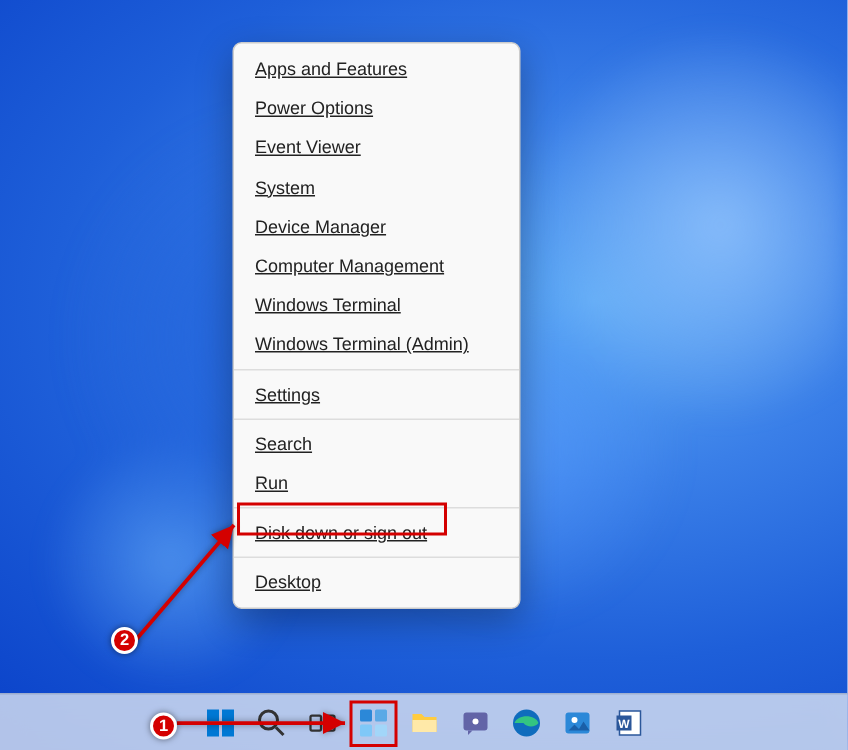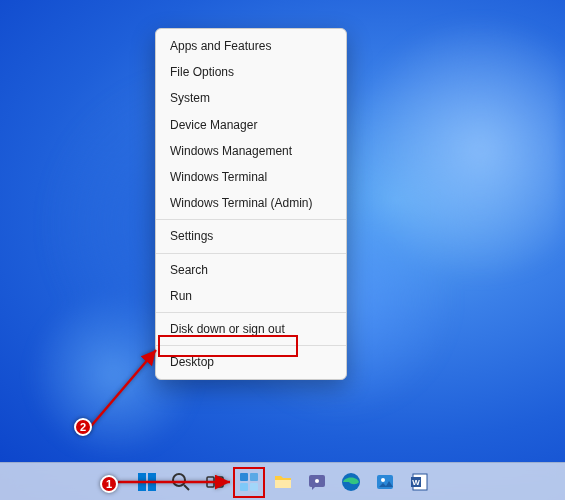--- a/index.html
+++ b/index.html
@@ -35,20 +35,21 @@
       box-shadow: 0 8px 24px rgba(0,0,0,0.3);
       padding: 4px 0;
       z-index: 10;
     }
     .menu-item {
       padding: 5px 14px;
       color: #222;
       cursor: default;
       white-space: nowrap;
       line-height: 1.35;
+      text-decoration: underline;
     }
     .menu-sep {
       height: 1px;
       background: #ddd;
       margin: 3px 0;
     }
     .highlight-box {
       position: absolute;
       border: 2px solid #d40000;
       pointer-events: none;
@@ -94,24 +95,25 @@
     #badge1 { left: 100px; top: 475px; }
     #badge2 { left: 74px;  top: 418px; }
 
     .arrow { position: absolute; z-index: 25; pointer-events: none; filter: drop-shadow(0 0 2px rgba(0,0,0,0.4)); }
   </style>
 </head>
 <body>
 
 <div class="context-menu">
   <div class="menu-item">Apps and Features</div>
-  <div class="menu-item">File Options</div>
+  <div class="menu-item">Power Options</div>
+  <div class="menu-item">Event Viewer</div>
   <div class="menu-item">System</div>
   <div class="menu-item">Device Manager</div>
-  <div class="menu-item">Windows Management</div>
+  <div class="menu-item">Computer Management</div>
   <div class="menu-item">Windows Terminal</div>
   <div class="menu-item">Windows Terminal (Admin)</div>
   <div class="menu-sep"></div>
   <div class="menu-item">Settings</div>
   <div class="menu-sep"></div>
   <div class="menu-item">Search</div>
   <div class="menu-item">Run</div>
   <div class="menu-sep"></div>
   <div class="menu-item">Disk down or sign out</div>
   <div class="menu-sep"></div>

